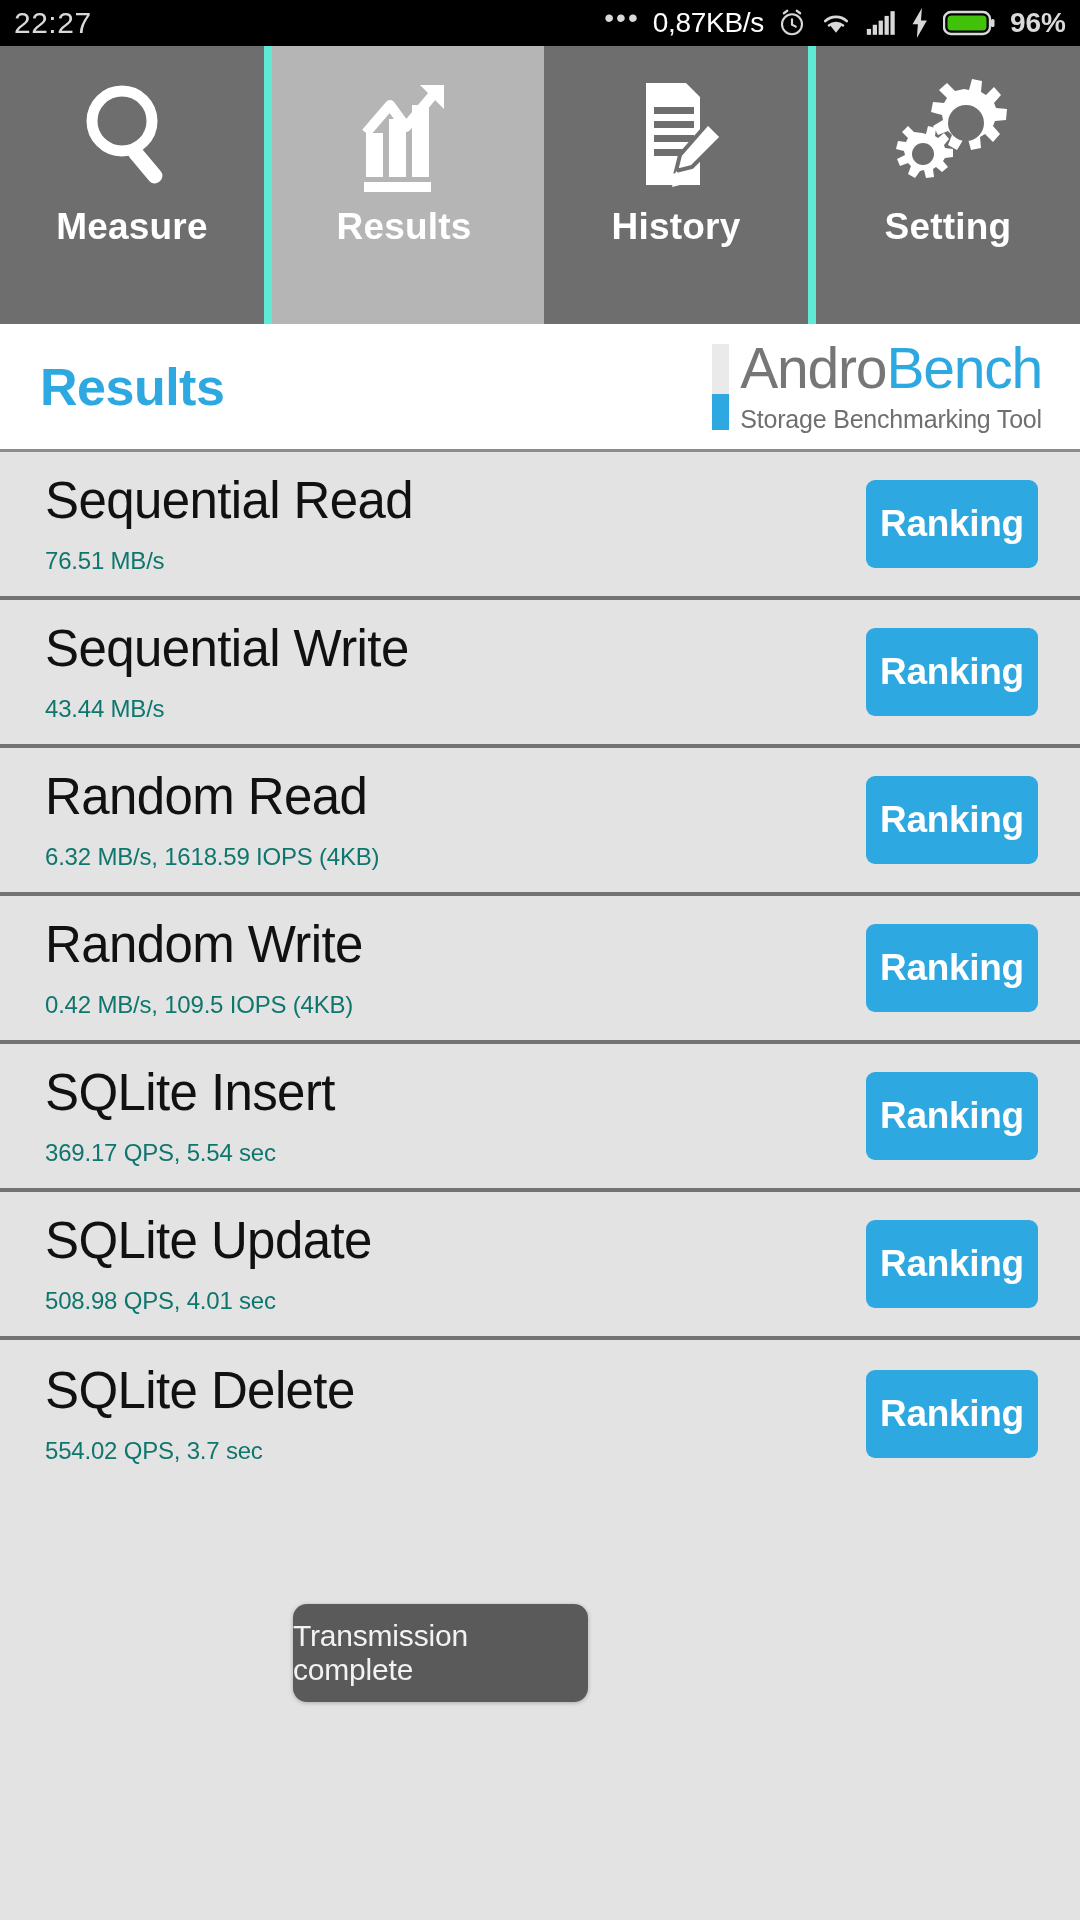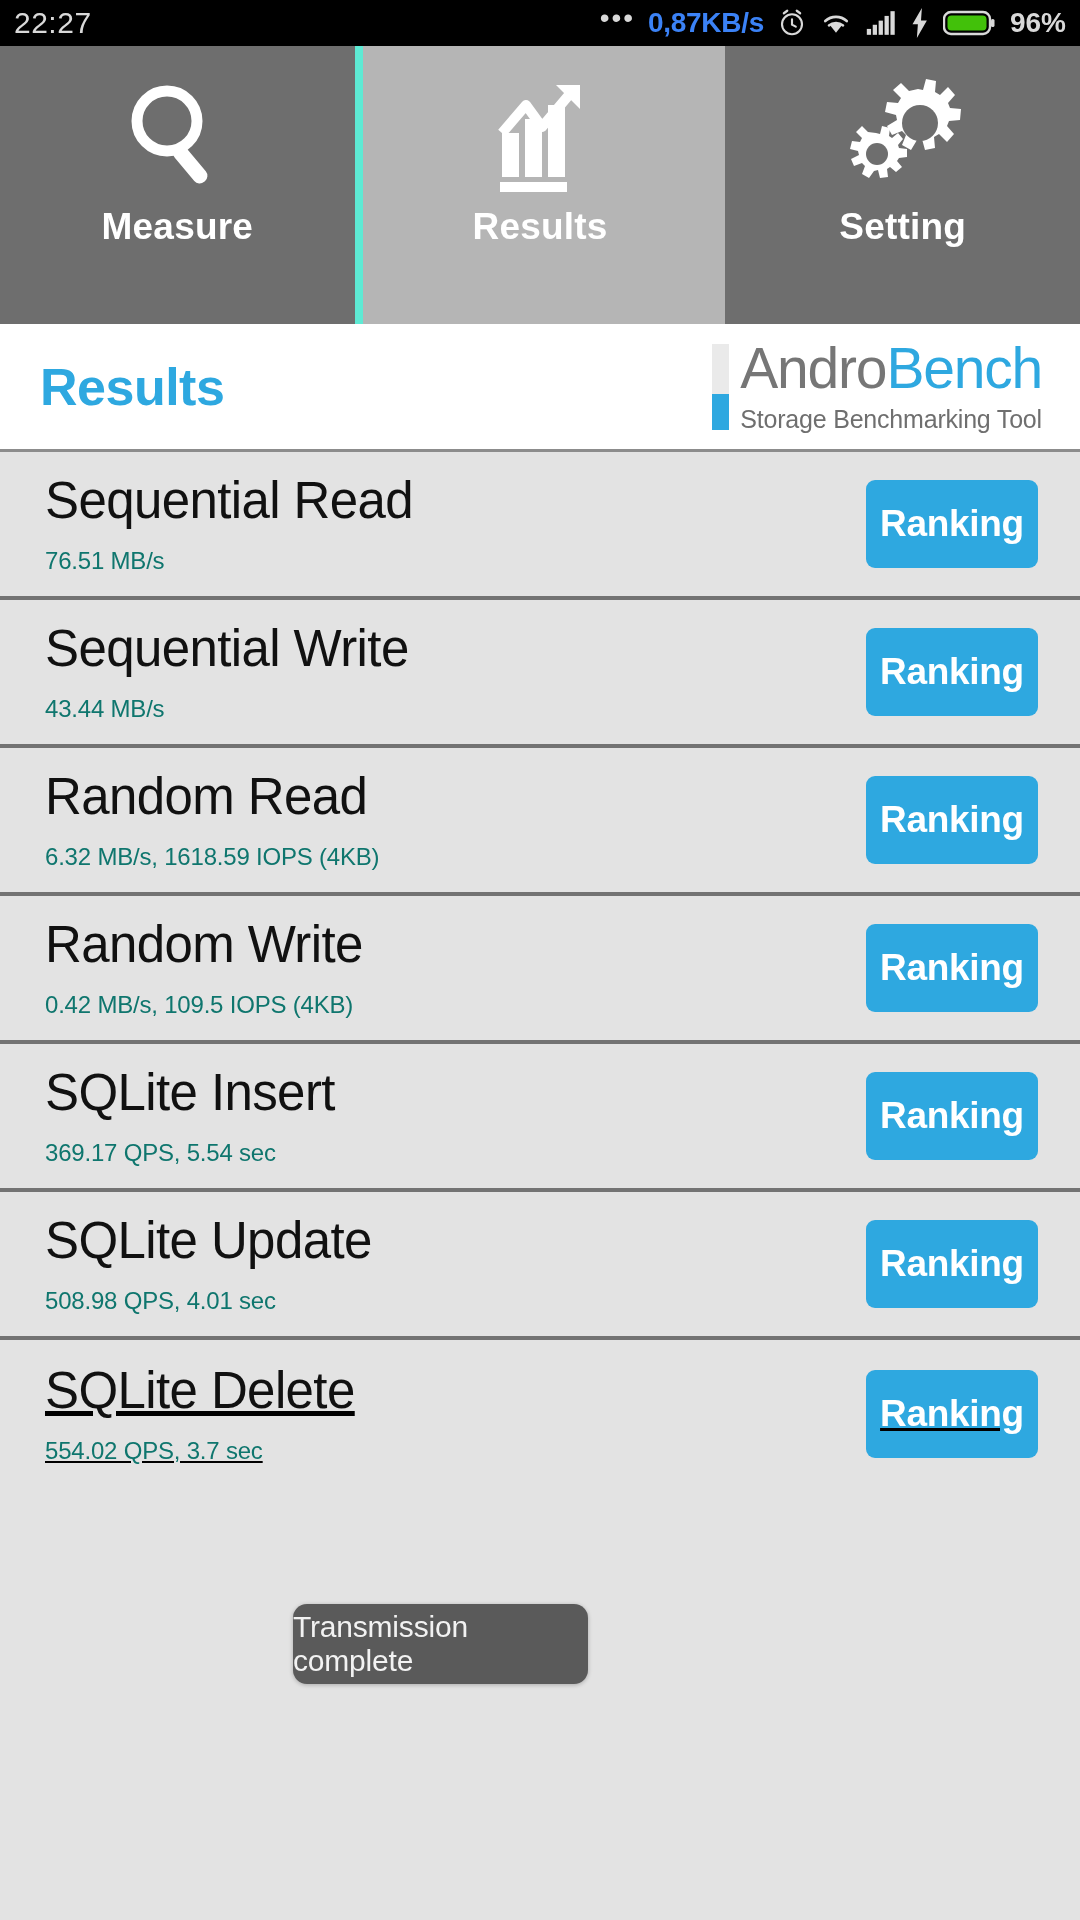--- a/index.html
+++ b/index.html
@@ -40,22 +40,22 @@
   .sb-dots {
     font-size: 28px;
     letter-spacing: 2px;
     color: #d9d9d9;
     line-height: 0.5;
     position: relative;
     top: -5px;
   }
   .sb-rate {
     font-size: 28px;
-    color: #3b82f6;
-    font-weight: 700;
+    color: #ffffff;
+    font-weight: 400;
     letter-spacing: -0.3px;
   }
   .sb-icon { display: flex; align-items: center; }
   .sb-batt-pct {
     font-size: 28px;
     color: #d9d9d9;
     font-weight: 600;
     margin-left: 2px;
   }
 
@@ -192,21 +192,21 @@
     cursor: pointer;
     flex: 0 0 auto;
   }
 
   
   .toast {
     position: absolute;
     left: 293px;
     top: 1604px;
     width: 295px;
-    height: 80px;
+    height: 98px;
     background: #5a5a5a;
     border-radius: 14px;
     display: flex;
     align-items: center;
     justify-content: center;
     color: #f2f2f2;
     font-size: 30px;
     letter-spacing: -0.2px;
     box-shadow: 0 1px 4px rgba(0,0,0,0.25);
   }
@@ -286,20 +286,34 @@
         <rect x="45" y="44" width="17" height="58" fill="#ffffff"></rect>
         <rect x="68" y="30" width="17" height="72" fill="#ffffff"></rect>
         <rect x="20" y="107" width="67" height="10" fill="#ffffff"></rect>
         <path d="M22 58L46 30L62 52L94 14" fill="none" stroke="#ffffff" stroke-width="10" stroke-linejoin="round"></path>
         <path d="M76 10h24v24z" fill="#ffffff"></path>
       </svg>
     </div>
     <div class="tab-label">Results</div>
   </div>
 
+  <div class="tab">
+    <div class="tab-icon">
+      <svg width="120" height="120" viewBox="0 0 120 120">
+        <path d="M30 8h40l14 14v88H30z" fill="#ffffff"></path>
+        <rect x="38" y="32" width="40" height="7" fill="#6e6e6e"></rect>
+        <rect x="38" y="46" width="40" height="7" fill="#6e6e6e"></rect>
+        <rect x="38" y="60" width="40" height="7" fill="#6e6e6e"></rect>
+        <rect x="38" y="74" width="40" height="7" fill="#6e6e6e"></rect>
+        <path d="M92 48l14 14-30 30-16 4 4-16z" fill="#ffffff" stroke="#6e6e6e" stroke-width="4"></path>
+        <path d="M60 96l-4 16 16-4z" fill="#ffffff"></path>
+      </svg>
+    </div>
+    <div class="tab-label">History</div>
+  </div>
 
   <div class="tab">
     <div class="tab-icon">
       <svg width="125" height="120" viewBox="0 0 125 120">
         <g fill="#ffffff">
           <path d="M78 14l5 1 3-11 10 2-1 11 5 3 8-8 7 8-7 8 2 5 11 1-1 11-11 1-2 5 7 8-7 8-8-8-5 3 1 11-10 2-3-11-5 1-6 10-9-5 4-10-4-4-10 4-5-9 10-6-1-5-11-3 2-10 11 1 3-5-8-8 8-7 8 8z"></path>
           <circle cx="80" cy="48" r="18" fill="#6e6e6e"></circle>
         </g>
         <g fill="#ffffff">
           <path d="M36 58l4 1 2-8 8 2-1 8 3 2 6-5 5 6-5 6 1 3 8 1v8l-8 1-2 3 5 6-6 5-6-5-3 2 1 8-8 1-2-8-4 1-5 7-7-4 3-8-3-3-8 3-3-7 8-4-1-4-8-2 2-8 8 1 2-4-6-6 6-6 6 6z"></path>
@@ -370,21 +384,21 @@
   </div>
 
   <div class="result-row">
     <div class="row-texts">
       <div class="row-title">SQLite Update</div>
       <div class="row-value">508.98 QPS, 4.01 sec</div>
     </div>
     <button class="ranking-btn">Ranking</button>
   </div>
 
-  <div class="result-row" style="border-bottom:none;text-decoration:underline;">
+  <div class="result-row" style="border-bottom:none;">
     <div class="row-texts">
       <div class="row-title">SQLite Delete</div>
       <div class="row-value">554.02 QPS, 3.7 sec</div>
     </div>
     <button class="ranking-btn">Ranking</button>
   </div>
 
 </div>
 
 <div class="page-bottom"></div>

